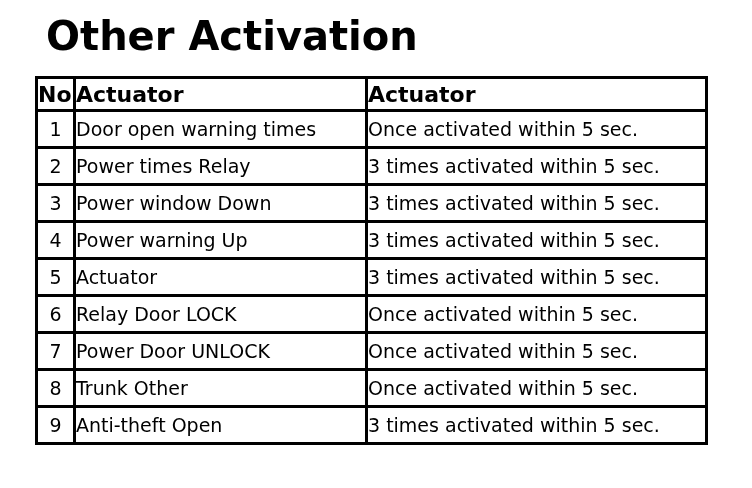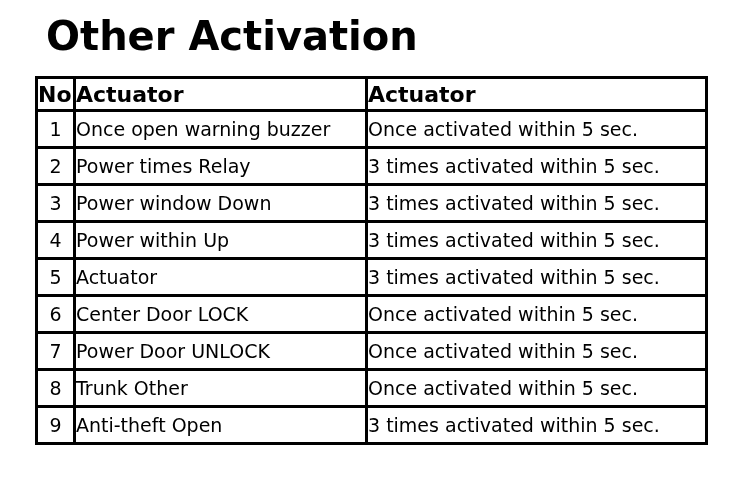--- a/index.html
+++ b/index.html
@@ -92,46 +92,46 @@
       <thead>
         <tr>
           <th>No</th>
           <th>Actuator</th>
           <th>Actuator</th>
         </tr>
       </thead>
       <tbody>
         <tr>
           <td class="cell-no">1</td>
-          <td class="cell-act">Once open warning buzzer</td>
+          <td class="cell-act">Door open warning times</td>
           <td class="cell-op">Once activated within 5 sec.</td>
         </tr>
         <tr>
           <td class="cell-no">2</td>
           <td class="cell-act">Power times Relay</td>
           <td class="cell-op">3 times activated within 5 sec.</td>
         </tr>
         <tr>
           <td class="cell-no">3</td>
           <td class="cell-act">Power window Down</td>
           <td class="cell-op">3 times activated within 5 sec.</td>
         </tr>
         <tr>
           <td class="cell-no">4</td>
-          <td class="cell-act">Power within Up</td>
+          <td class="cell-act">Power warning Up</td>
           <td class="cell-op">3 times activated within 5 sec.</td>
         </tr>
         <tr>
           <td class="cell-no">5</td>
           <td class="cell-act">Actuator</td>
           <td class="cell-op">3 times activated within 5 sec.</td>
         </tr>
         <tr>
           <td class="cell-no">6</td>
-          <td class="cell-act">Center Door LOCK</td>
+          <td class="cell-act">Relay Door LOCK</td>
           <td class="cell-op">Once activated within 5 sec.</td>
         </tr>
         <tr>
           <td class="cell-no">7</td>
           <td class="cell-act">Power Door UNLOCK</td>
           <td class="cell-op">Once activated within 5 sec.</td>
         </tr>
         <tr>
           <td class="cell-no">8</td>
           <td class="cell-act">Trunk Other</td>

